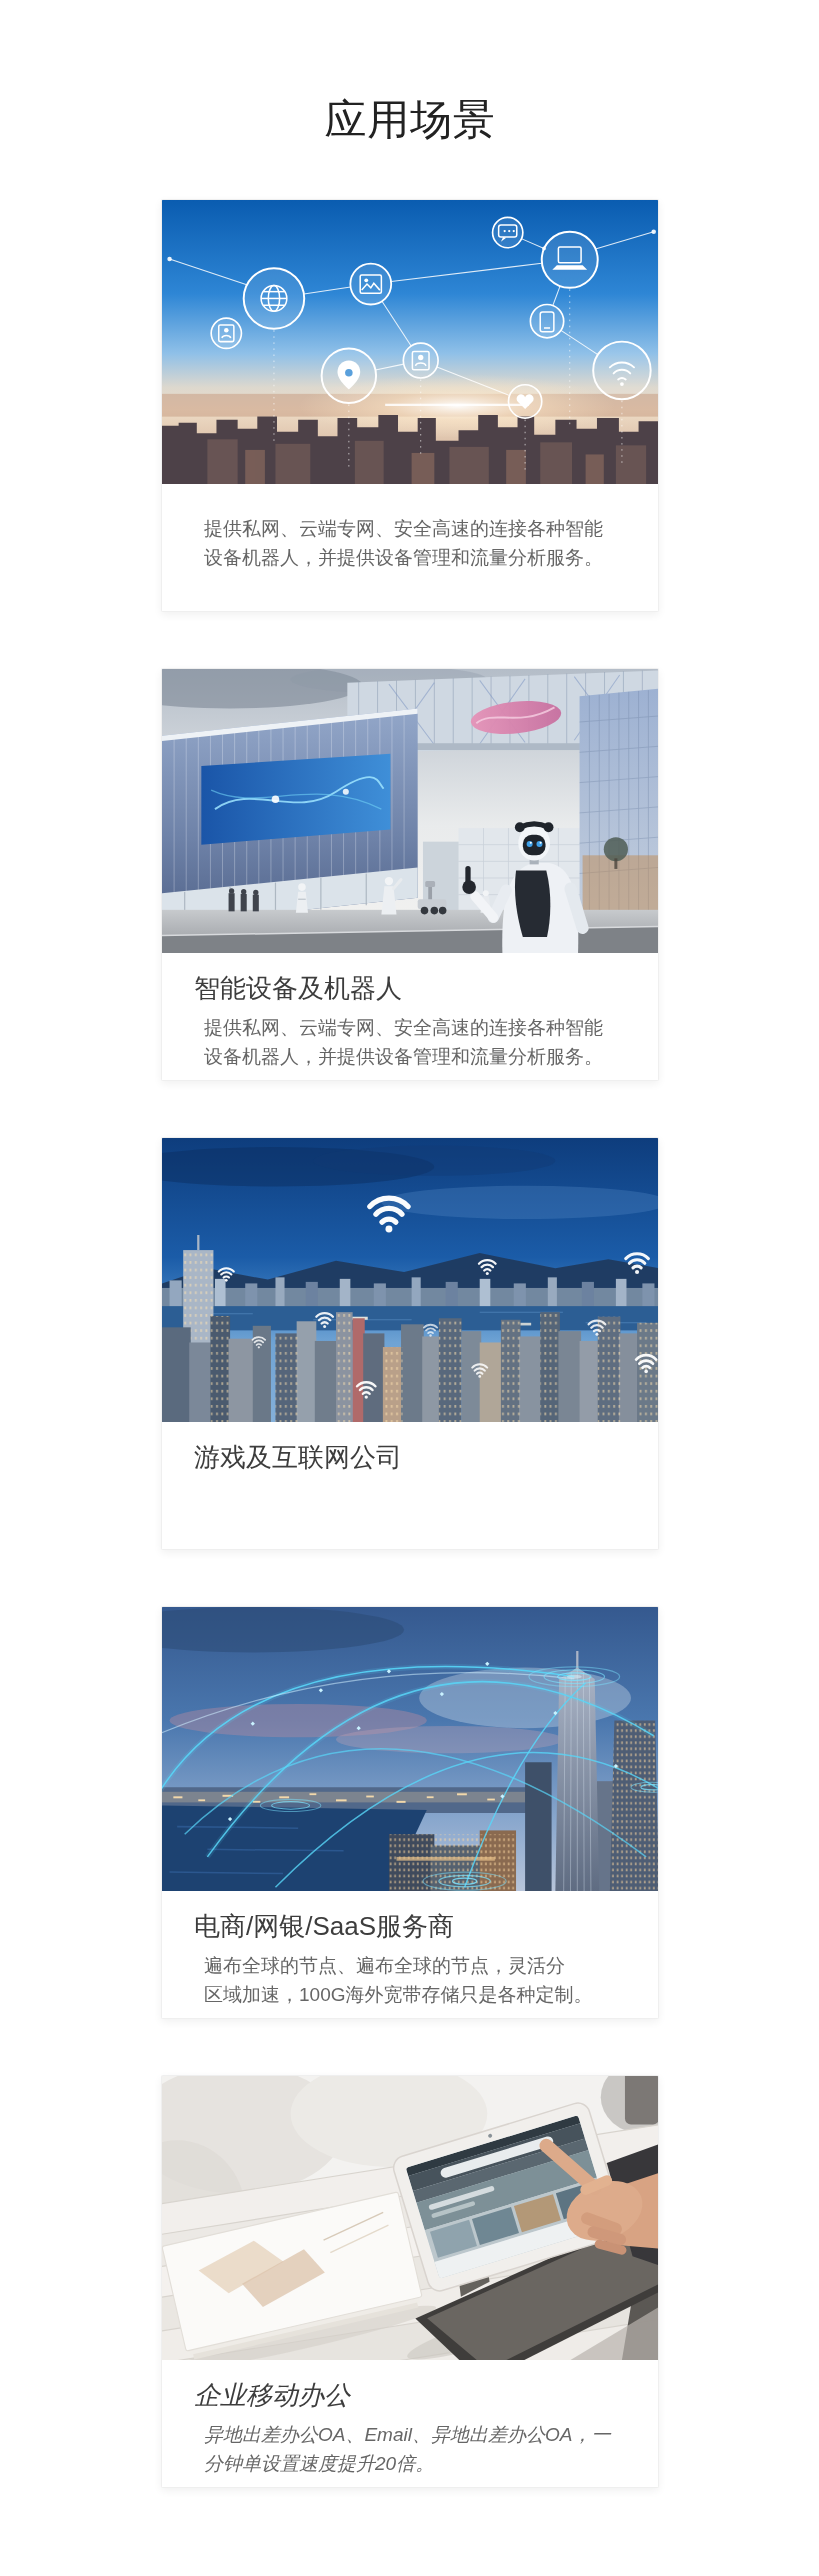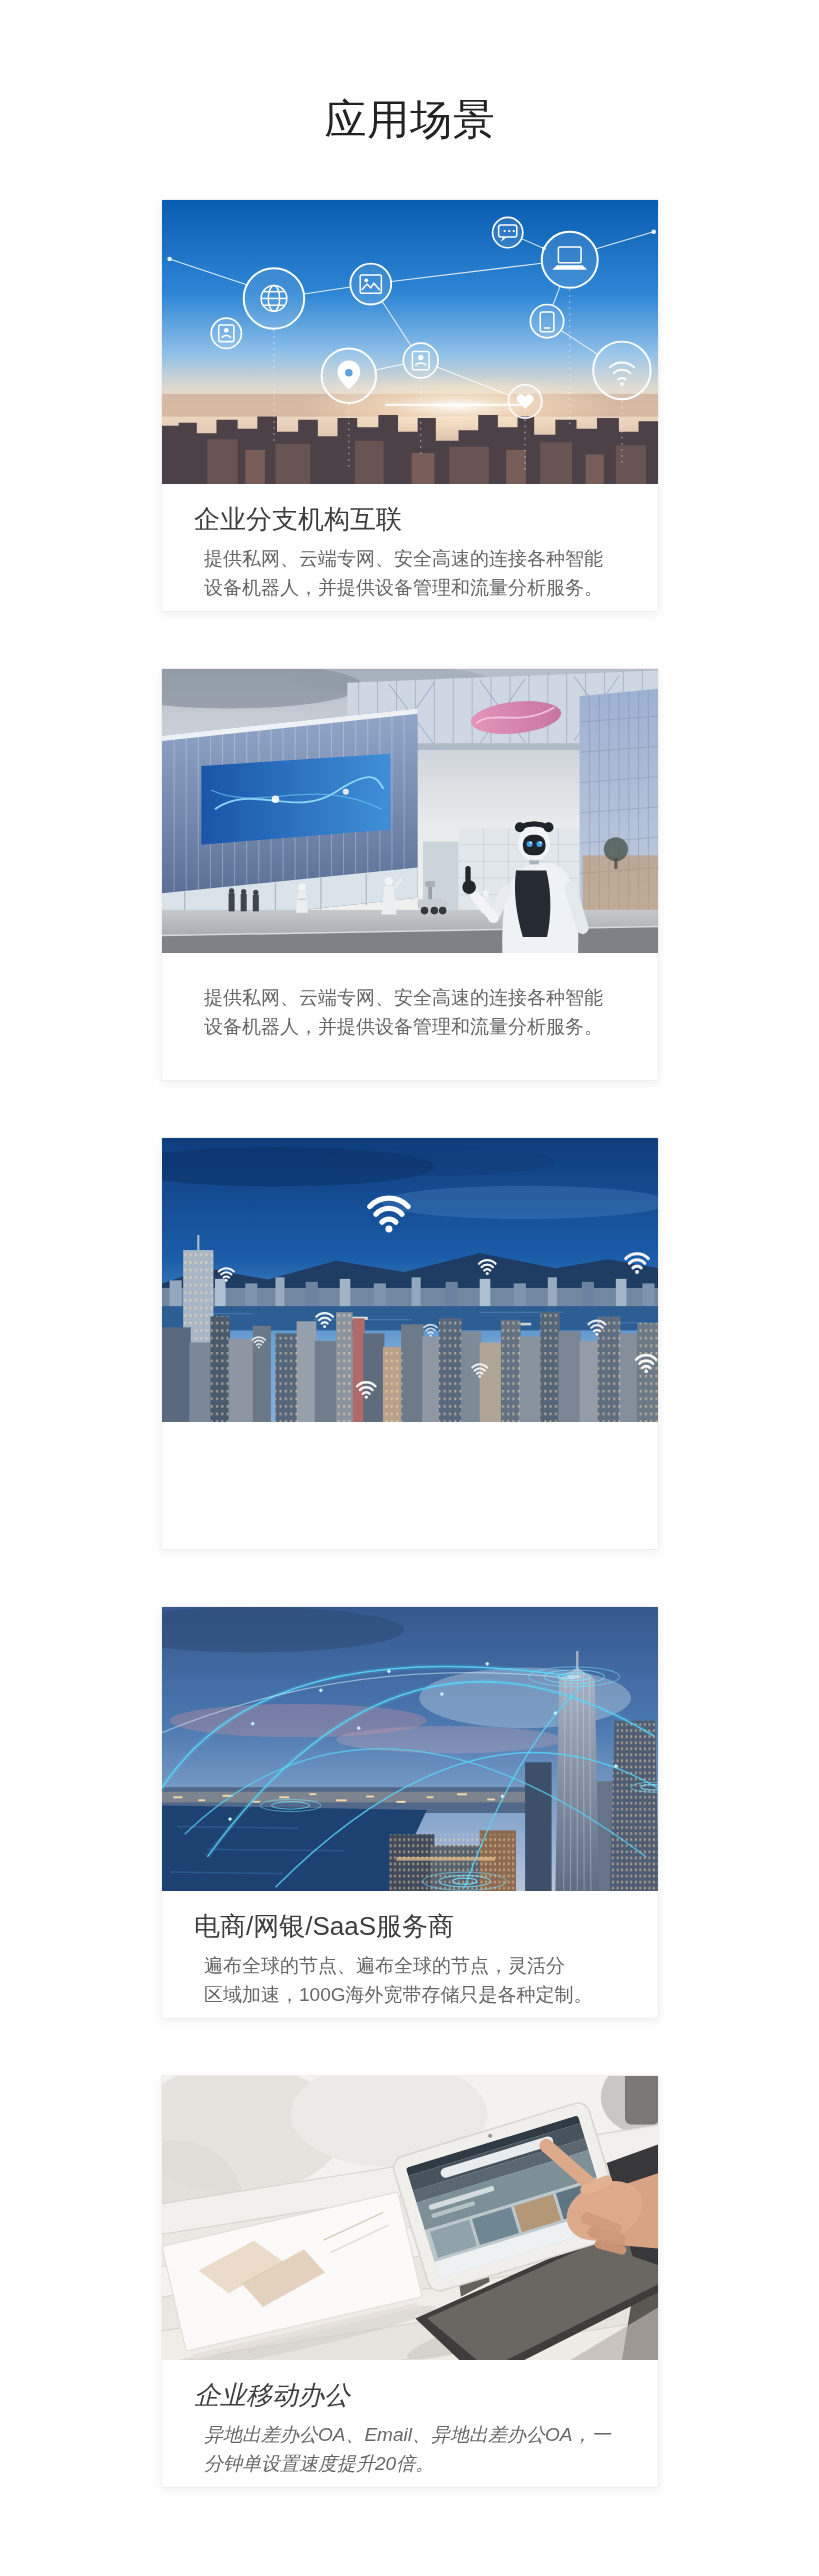--- a/index.html
+++ b/index.html
@@ -156,21 +156,20 @@
           <g stroke="#ffffff" stroke-width="2.5" fill="none" stroke-linecap="round">
             <path d="M592,221 a23,23 0 0 1 32,0"></path>
               <path d="M597,229 a15,15 0 0 1 22,0"></path>
               <path d="M603,237 a8,8 0 0 1 10,0"></path>
             <circle cx="608" cy="243" r="2.5" fill="#ffffff" stroke="none"></circle>
           </g>
           <path d="M480,276 l-9,-9 a5.8,5.8 0 1 1 9,-6.5 a5.8,5.8 0 1 1 9,6.5 Z" fill="#ffffff"></path>
         </svg>
       </div>
       <div class="card-body">
-        <h2 class="card-title">企业分支机构互联</h2>
         <p class="card-desc">提供私网、云端专网、安全高速的连接各种智能
 设备机器人，并提供设备管理和流量分析服务。</p>
       </div>
     </div>
 
     <div class="card">
       <div class="card-image">
         <svg viewBox="0 0 657 375" preserveAspectRatio="none">
           <defs>
             <linearGradient id="c2sky" x1="0" y1="0" x2="0" y2="1">
@@ -352,20 +351,21 @@
             <path d="M473,209 Q492,200 511,209" stroke="#1f242b" stroke-width="7" fill="none"></path>
             <rect x="477" y="219" width="30" height="27" rx="12" fill="#1f242b"></rect>
             <circle cx="486" cy="231" r="4" fill="#3d9fe8"></circle>
               <circle cx="499" cy="231" r="4" fill="#3d9fe8"></circle>
             <circle cx="487.5" cy="229.5" r="1.4" fill="#ffffff"></circle>
               <circle cx="500.5" cy="229.5" r="1.4" fill="#ffffff"></circle>
           </g>
         </svg>
       </div>
       <div class="card-body">
+        <h2 class="card-title">智能设备及机器人</h2>
         <p class="card-desc">提供私网、云端专网、安全高速的连接各种智能
 设备机器人，并提供设备管理和流量分析服务。</p>
       </div>
     </div>
 
     <div class="card">
       <div class="card-image">
         <svg viewBox="0 0 657 375" preserveAspectRatio="none">
           <defs>
             <linearGradient id="c3sky" x1="0" y1="0" x2="0" y2="1">
@@ -468,20 +468,21 @@
             <use href="#wf3" transform="translate(355,252) scale(0.4)" opacity="0.7"></use>
             <use href="#wf3" transform="translate(575,248) scale(0.5)" opacity="0.85"></use>
             <use href="#wf3" transform="translate(270,330) scale(0.55)" opacity="0.95"></use>
             <use href="#wf3" transform="translate(420,305) scale(0.45)" opacity="0.85"></use>
             <use href="#wf3" transform="translate(640,295) scale(0.6)" opacity="0.95"></use>
             <use href="#wf3" transform="translate(128,268) scale(0.38)" opacity="0.8"></use>
           </g>
         </svg>
       </div>
       <div class="card-body">
+        <h2 class="card-title">游戏及互联网公司</h2>
       </div>
     </div>
 
     <div class="card">
       <div class="card-image">
         <svg viewBox="0 0 657 375" preserveAspectRatio="none">
           <defs>
             <linearGradient id="c4sky" x1="0" y1="0" x2="0" y2="1">
               <stop offset="0" stop-color="#35598f"></stop>
                 <stop offset="0.4" stop-color="#4a77ae"></stop>

